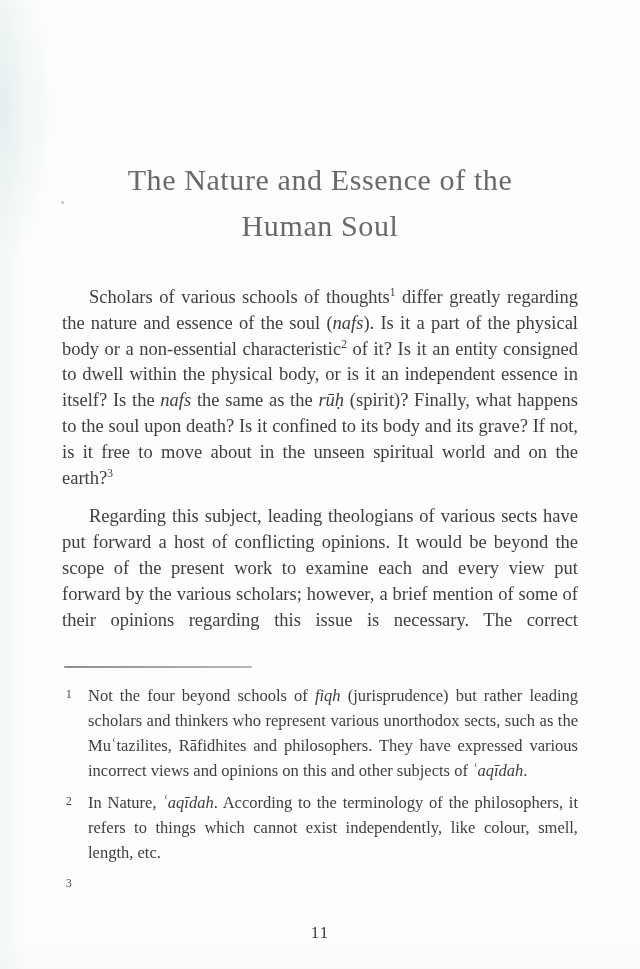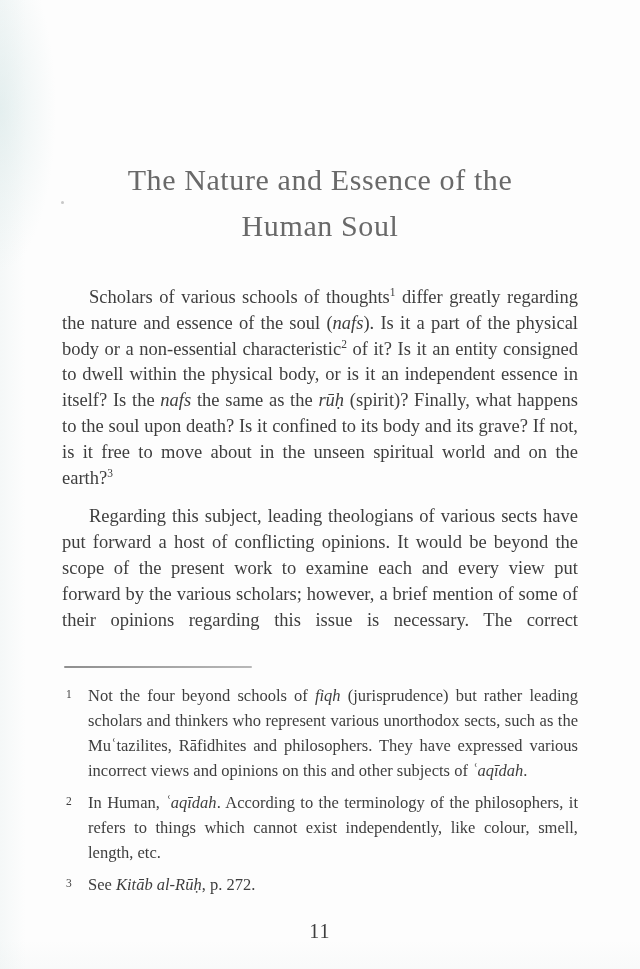--- a/index.html
+++ b/index.html
@@ -86,21 +86,21 @@
     top: -1px;
     font-size: 11.5px;
     color: #3e3e3e;
   }
   .page-number {
     position: absolute;
     bottom: 26px;
     left: 0;
     right: 0;
     text-align: center;
-    font-size: 20px;
+    font-size: 17px;
     letter-spacing: 1px;
     color: #3e3e3e;
   }
 </style>
 </head>
 <body>
 
 <div class="page">
   <div class="edge-tint"></div>
   <div class="speck"></div>
@@ -116,22 +116,21 @@
   </div>
 
   <div class="footnotes">
     <div class="fn-rule"></div>
     <div class="footnote">
       <span class="fn-marker">1</span>
       <span class="fn-text"><span>Not the four beyond schools of </span><em>fiqh</em><span> (jurisprudence) but rather leading scholars and thinkers who represent various unorthodox sects, such as the Muʿtazilites, Rāfidhites and philosophers. They have expressed various incorrect views and opinions on this and other subjects of </span><em>ʿaqīdah</em><span>.</span></span>
     </div>
     <div class="footnote">
       <span class="fn-marker">2</span>
-      <span class="fn-text"><span>In Human, </span><em>ʿaqīdah</em><span>. According to the terminology of the philosophers, it refers to things which cannot exist independently, like colour, smell, length, etc.</span></span>
+      <span class="fn-text"><span>In Nature, </span><em>ʿaqīdah</em><span>. According to the terminology of the philosophers, it refers to things which cannot exist independently, like colour, smell, length, etc.</span></span>
     </div>
     <div class="footnote">
       <span class="fn-marker">3</span>
-      <span class="fn-text"><span>See </span><em>Kitāb al-Rūḥ</em><span>, p. 272.</span></span>
     </div>
   </div>
 
   <div class="page-number">11</div>
 </div>
 
 </body></html>

